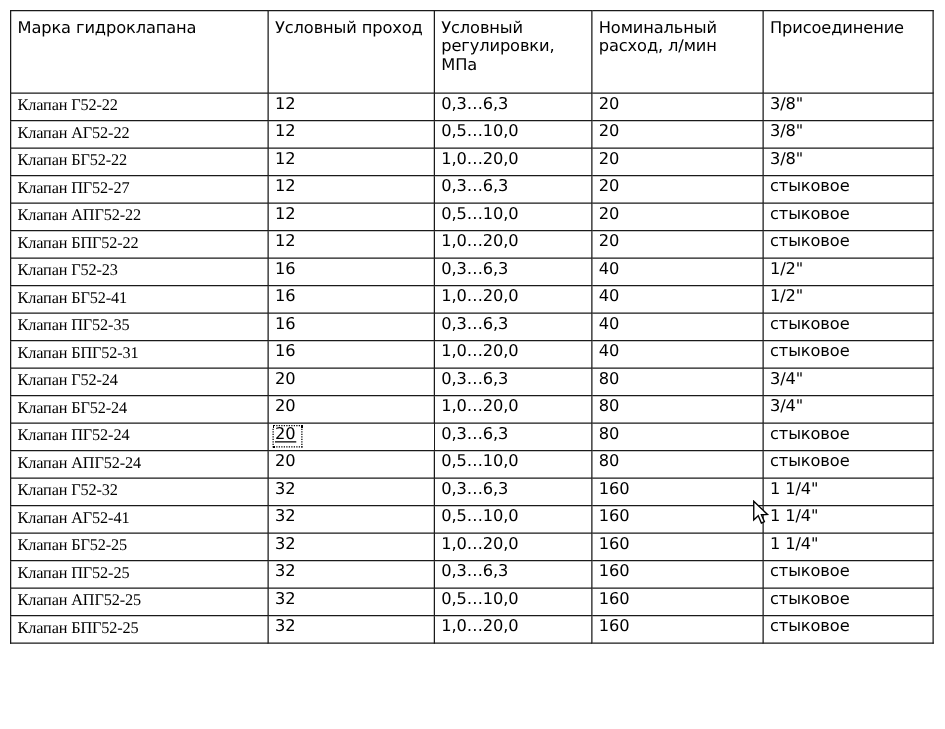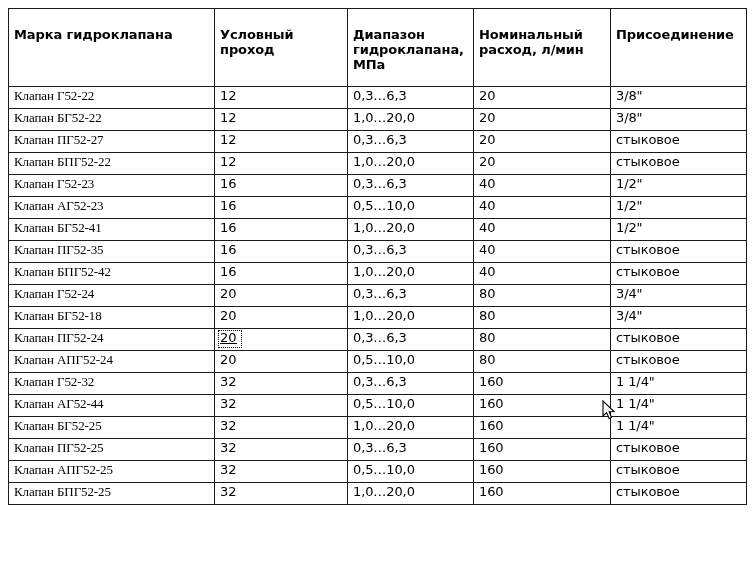--- a/index.html
+++ b/index.html
@@ -52,23 +52,22 @@
     letter-spacing: -0.1px;
     background: #ffffff;
     overflow: hidden;
     white-space: nowrap;
   }
 
   
   table.valve-table thead th {
     height: 58px;
     vertical-align: top;
-    padding-top: 18px;
+    padding-top: 6px;
     white-space: normal;
-    font-weight: bold;
   }
 
   
   table.valve-table tbody td {
     height: 19px;
   }
 
   td.c-mark {
     font-weight: bold;
     letter-spacing: 0.1px;
@@ -126,98 +125,105 @@
         <col class="col-mark">
         <col class="col-pass">
         <col class="col-range">
         <col class="col-flow">
         <col class="col-conn">
       </colgroup>
       <thead>
         <tr>
           <th>Марка гидроклапана</th>
           <th>Условный проход</th>
-          <th>Диапазон гидроклапана, МПа</th>
+          <th>Условный регулировки, МПа</th>
           <th>Номинальный расход, л/мин</th>
           <th>Присоединение</th>
         </tr>
       </thead>
       <tbody id="table-body">
           <tr>
             <td class="c-mark">Клапан Г52-22</td>
             <td class="c-pass">12</td>
             <td class="c-range">0,3…6,3</td>
             <td class="c-flow">20</td>
             <td class="c-conn">3/8"</td>
           </tr>
           <tr>
+            <td class="c-mark">Клапан АГ52-22</td>
+            <td class="c-pass">12</td>
+            <td class="c-range">0,5…10,0</td>
+            <td class="c-flow">20</td>
+            <td class="c-conn">3/8"</td>
+          </tr>
+          <tr>
             <td class="c-mark">Клапан БГ52-22</td>
             <td class="c-pass">12</td>
             <td class="c-range">1,0…20,0</td>
             <td class="c-flow">20</td>
             <td class="c-conn">3/8"</td>
           </tr>
           <tr>
             <td class="c-mark">Клапан ПГ52-27</td>
             <td class="c-pass">12</td>
             <td class="c-range">0,3…6,3</td>
             <td class="c-flow">20</td>
             <td class="c-conn">стыковое</td>
           </tr>
           <tr>
+            <td class="c-mark">Клапан АПГ52-22</td>
+            <td class="c-pass">12</td>
+            <td class="c-range">0,5…10,0</td>
+            <td class="c-flow">20</td>
+            <td class="c-conn">стыковое</td>
+          </tr>
+          <tr>
             <td class="c-mark">Клапан БПГ52-22</td>
             <td class="c-pass">12</td>
             <td class="c-range">1,0…20,0</td>
             <td class="c-flow">20</td>
             <td class="c-conn">стыковое</td>
           </tr>
           <tr>
             <td class="c-mark">Клапан Г52-23</td>
             <td class="c-pass">16</td>
             <td class="c-range">0,3…6,3</td>
             <td class="c-flow">40</td>
             <td class="c-conn">1/2"</td>
           </tr>
           <tr>
-            <td class="c-mark">Клапан АГ52-23</td>
-            <td class="c-pass">16</td>
-            <td class="c-range">0,5…10,0</td>
+            <td class="c-mark">Клапан БГ52-41</td>
+            <td class="c-pass">16</td>
+            <td class="c-range">1,0…20,0</td>
             <td class="c-flow">40</td>
             <td class="c-conn">1/2"</td>
           </tr>
           <tr>
-            <td class="c-mark">Клапан БГ52-41</td>
-            <td class="c-pass">16</td>
-            <td class="c-range">1,0…20,0</td>
-            <td class="c-flow">40</td>
-            <td class="c-conn">1/2"</td>
-          </tr>
-          <tr>
             <td class="c-mark">Клапан ПГ52-35</td>
             <td class="c-pass">16</td>
             <td class="c-range">0,3…6,3</td>
             <td class="c-flow">40</td>
             <td class="c-conn">стыковое</td>
           </tr>
           <tr>
-            <td class="c-mark">Клапан БПГ52-42</td>
+            <td class="c-mark">Клапан БПГ52-31</td>
             <td class="c-pass">16</td>
             <td class="c-range">1,0…20,0</td>
             <td class="c-flow">40</td>
             <td class="c-conn">стыковое</td>
           </tr>
           <tr>
             <td class="c-mark">Клапан Г52-24</td>
             <td class="c-pass">20</td>
             <td class="c-range">0,3…6,3</td>
             <td class="c-flow">80</td>
             <td class="c-conn">3/4"</td>
           </tr>
           <tr>
-            <td class="c-mark">Клапан БГ52-18</td>
+            <td class="c-mark">Клапан БГ52-24</td>
             <td class="c-pass">20</td>
             <td class="c-range">1,0…20,0</td>
             <td class="c-flow">80</td>
             <td class="c-conn">3/4"</td>
           </tr>
           <tr>
             <td class="c-mark">Клапан ПГ52-24</td>
             <td class="c-pass cell-focus">20<span class="focus-box"></span><span class="focus-underline"></span></td>
             <td class="c-range">0,3…6,3</td>
             <td class="c-flow">80</td>
@@ -231,21 +237,21 @@
             <td class="c-conn">стыковое</td>
           </tr>
           <tr>
             <td class="c-mark">Клапан Г52-32</td>
             <td class="c-pass">32</td>
             <td class="c-range">0,3…6,3</td>
             <td class="c-flow">160</td>
             <td class="c-conn">1 1/4"</td>
           </tr>
           <tr>
-            <td class="c-mark">Клапан АГ52-44</td>
+            <td class="c-mark">Клапан АГ52-41</td>
             <td class="c-pass">32</td>
             <td class="c-range">0,5…10,0</td>
             <td class="c-flow">160</td>
             <td class="c-conn">1 1/4"</td>
           </tr>
           <tr>
             <td class="c-mark">Клапан БГ52-25</td>
             <td class="c-pass">32</td>
             <td class="c-range">1,0…20,0</td>
             <td class="c-flow">160</td>

